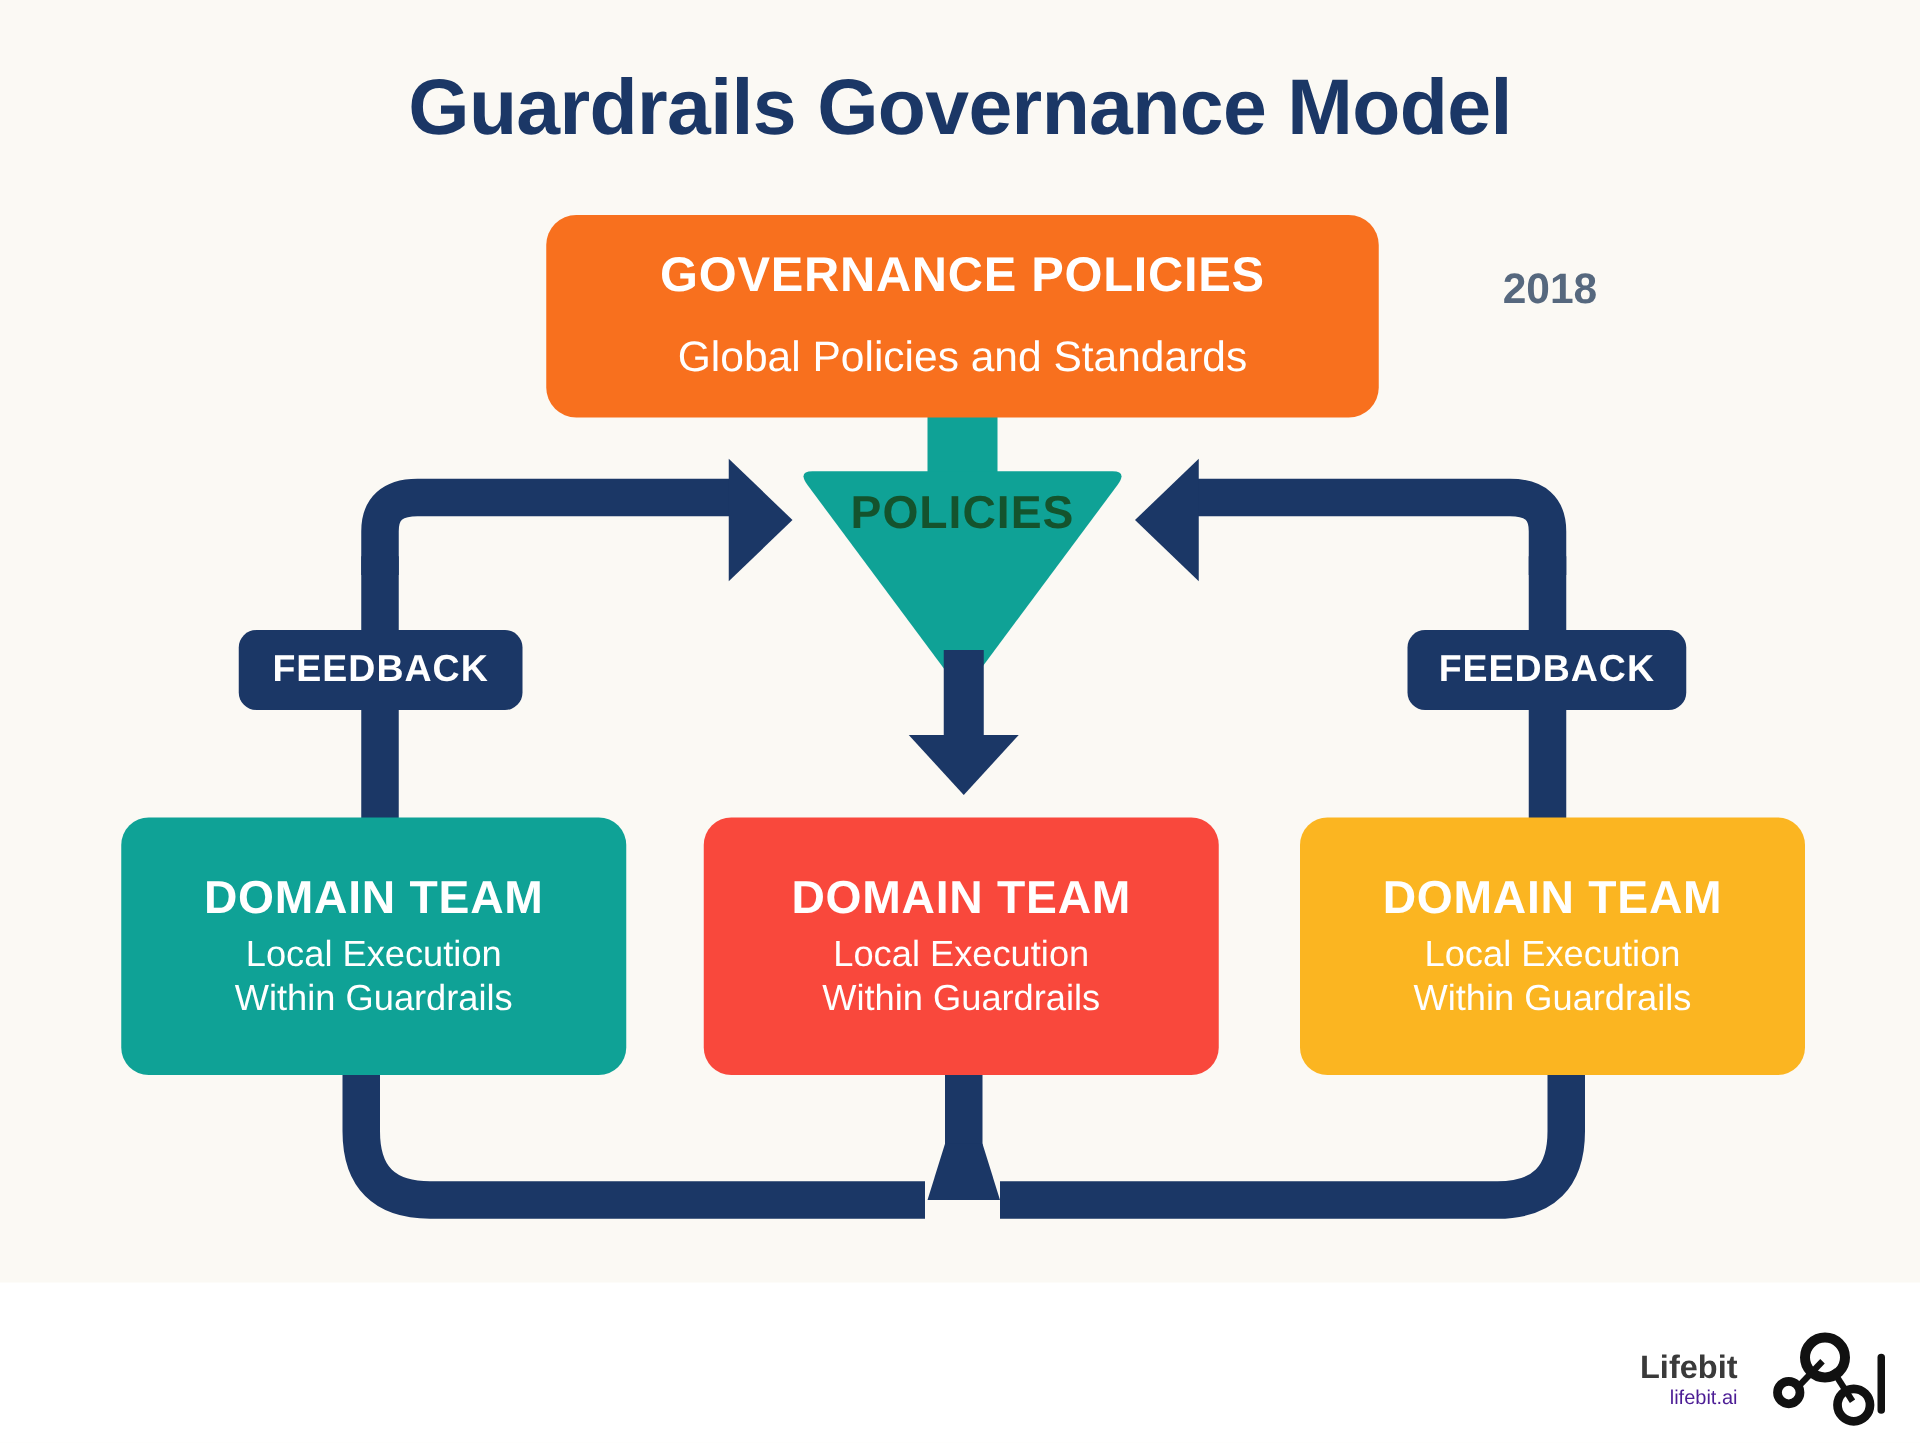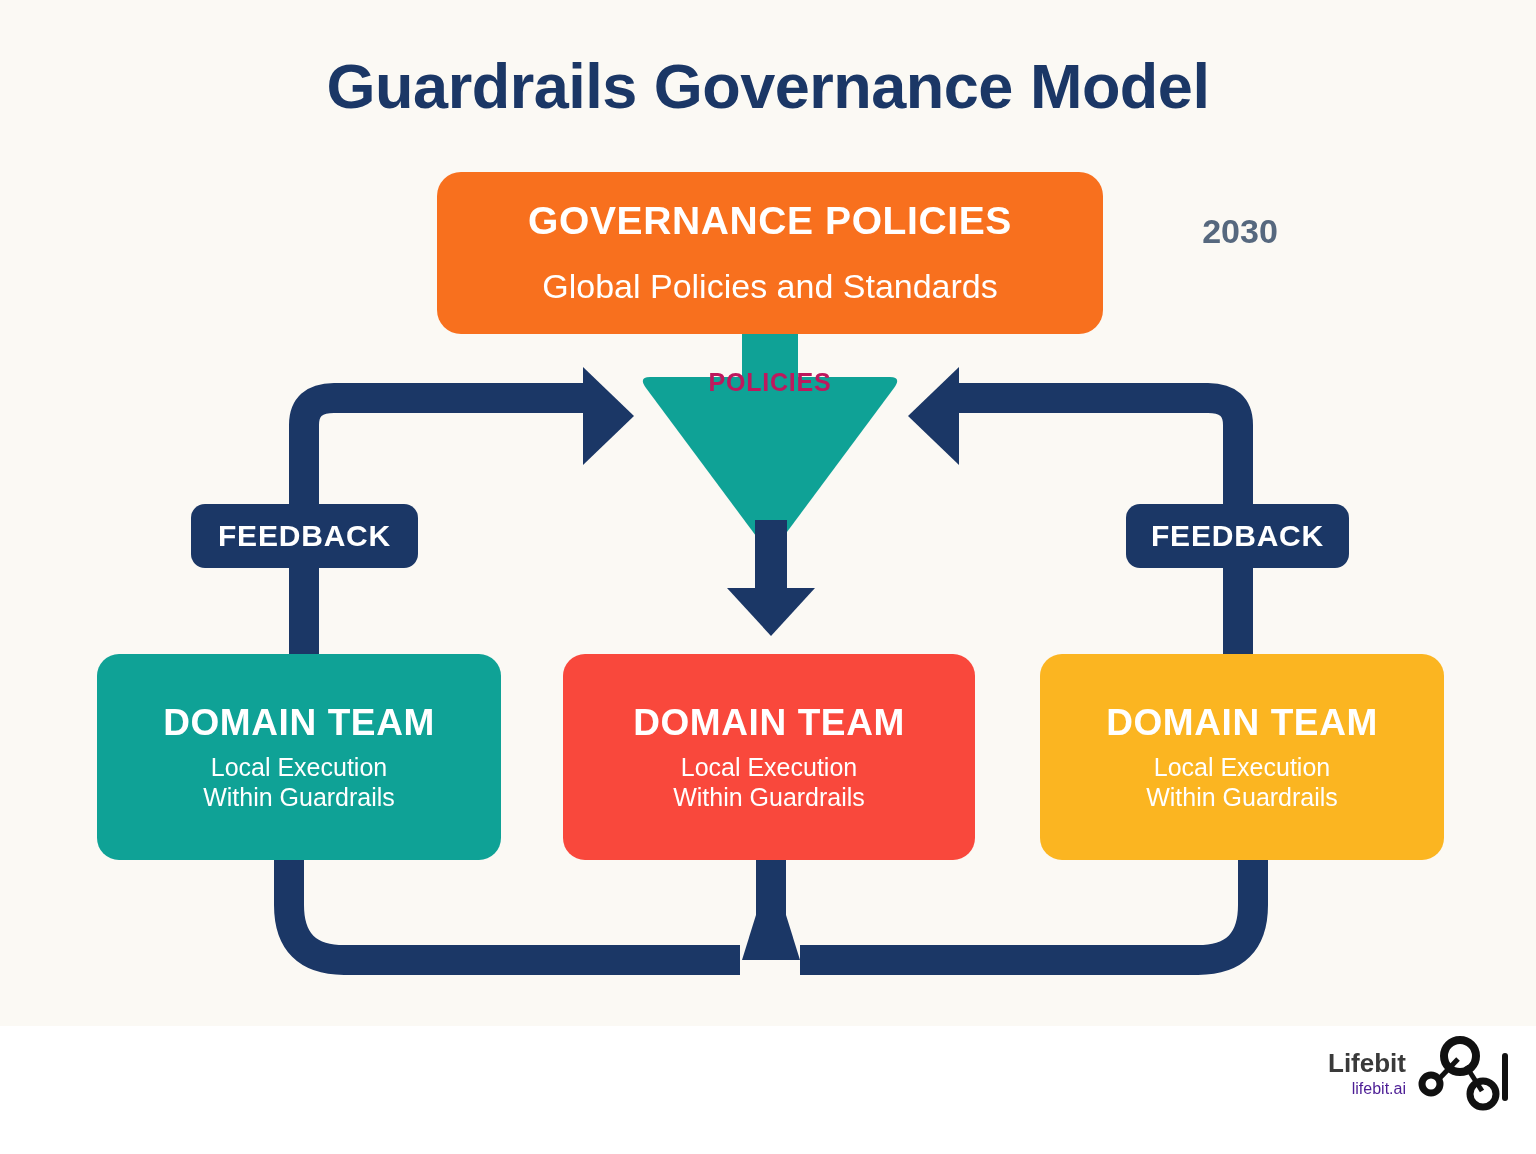--- a/index.html
+++ b/index.html
@@ -69,21 +69,21 @@
     text-align: center;
     z-index: 5;
   }
   .node-title {
     font-size: 37px;
     font-weight: bold;
     letter-spacing: 0.6px;
     line-height: 1.15;
   }
   .node-sub {
-    font-size: 25px;
+    font-size: 29px;
     font-weight: normal;
     line-height: 1.2;
   }
   #governance-council {
     left: 437px;
     top: 172px;
     width: 666px;
     height: 162px;
     background: #F8701E;
     border-radius: 24px;
@@ -137,37 +137,37 @@
   #feedback-right {
     left: 1126px;
     top: 504px;
     width: 223px;
     height: 64px;
   }
   
   #policies-label {
     position: absolute;
     left: 648px;
-    top: 368px;
+    top: 389px;
     width: 244px;
     text-align: center;
-    font-size: 25px;
-    font-weight: bold;
-    color: #be185d;
+    font-size: 37px;
+    font-weight: bold;
+    color: #14532d;
     letter-spacing: 0.8px;
     z-index: 6;
   }
   
   #brand {
     position: absolute;
     right: 26px;
-    bottom: 42px;
+    bottom: 12px;
     display: flex;
     align-items: center;
-    gap: 8px;
+    gap: 24px;
   }
   #brand-text {
     text-align: right;
     line-height: 1.25;
   }
   #brand-name {
     font-size: 26px;
     font-weight: bold;
     color: #3A3A3A;
   }
@@ -178,21 +178,21 @@
 </style>
 </head>
 <body>
 
 <div id="canvas">
 
   <div id="cream-bg"></div>
 
   <div id="page-title">Guardrails Governance Model</div>
 
-  <div id="year-label">2030</div>
+  <div id="year-label">2018</div>
 
   <svg id="connectors" viewBox="0 0 1536 1154" width="1536" height="1154" xmlns="http://www.w3.org/2000/svg">
 
     <g>
 
       <path d="M 304 860 L 304 445" stroke="#1B3766" stroke-width="30" fill="none" stroke-linecap="butt"></path>
 
       <path d="M 304 460 L 304 425 Q 304 398 334 398 L 590 398" stroke="#1B3766" stroke-width="30" fill="none" stroke-linecap="butt"></path>
 
       <polygon points="583,367 634,416 583,465" fill="#1B3766"></polygon>

